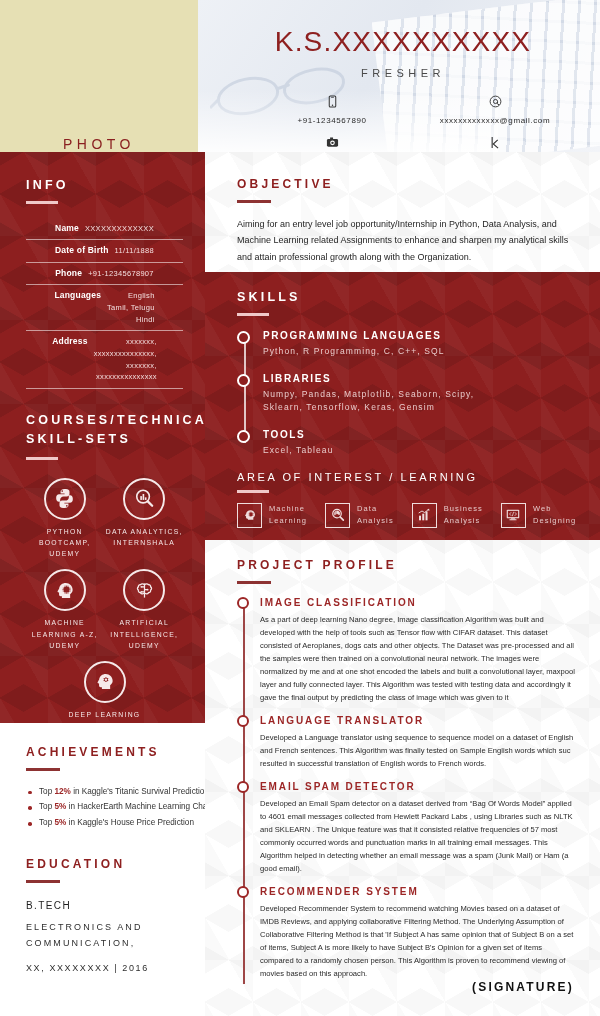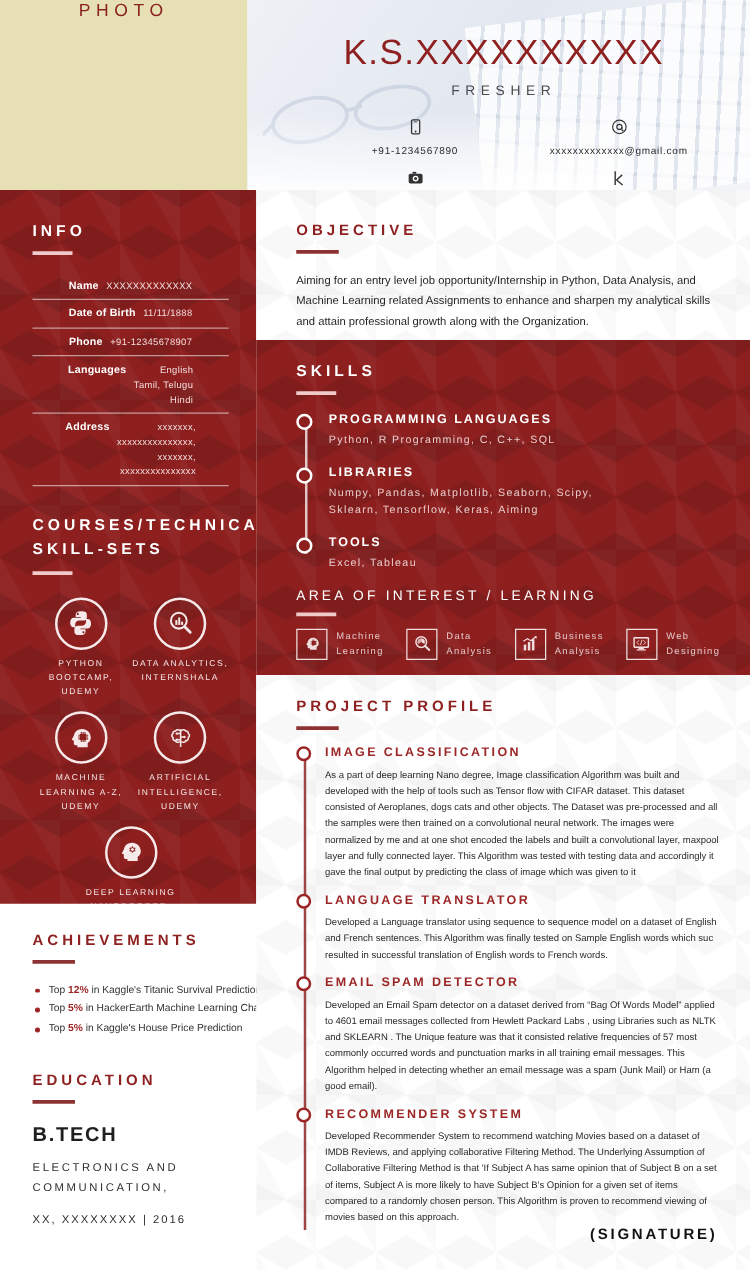--- a/index.html
+++ b/index.html
@@ -32,21 +32,21 @@
       linear-gradient(150deg, rgba(0,0,0,.10) 12%, transparent 12.5%, transparent 87%, rgba(0,0,0,.10) 87.5%, rgba(0,0,0,.10)),
       linear-gradient(60deg, rgba(255,255,255,.035) 25%, transparent 25.5%, transparent 75%, rgba(255,255,255,.035) 75%, rgba(255,255,255,.035));
     background-size: 48px 84px;
     background-position: 0 0, 0 0, 24px 42px, 24px 42px, 0 0;
   }
 
   
   .header { position: absolute; left:0; top:0; width:600px; height:152px; }
   .photo-block {
     position:absolute; left:0; top:0; width:198px; height:152px;
-    background:#e6e0b4; display:flex; align-items:flex-start; justify-content:center;
+    background:#e6e0b4; display:flex; align-items:flex-end; justify-content:center;
   }
   .photo-label {
     color:#8a2020; font-size:14px; letter-spacing:4.5px; font-weight:400;
   }
   .header-right {
     position:absolute; left:198px; top:0; width:402px; height:152px;
     background: linear-gradient(125deg,#eef1f6 0%,#e3e8f0 45%,#f2f4f8 100%);
     overflow:hidden;
   }
   .kb {
@@ -128,21 +128,21 @@
   .ach-list li {
     position:relative; padding-left:13px; font-size:8.2px; color:#333;
     line-height:1.95; white-space:nowrap;
   }
   .ach-list li::before {
     content:""; position:absolute; left:2px; top:7px; width:3.5px; height:3.5px;
     background:#9c2626; border-radius:50%;
   }
   .ach-list b { color:#9c2626; font-weight:700; }
   .edu-title { margin-top:26px; }
-  .degree { font-size:16px; font-weight:700; color:#1f1f1f; letter-spacing:1.4px; margin-top:17px; }
+  .degree { font-size:10px; font-weight:400; color:#1f1f1f; letter-spacing:1.4px; margin-top:17px; }
   .branch { font-size:9px; color:#2e2e2e; letter-spacing:2.1px; line-height:1.75; margin-top:9px; }
   .eduline { font-size:9px; color:#2e2e2e; letter-spacing:1.6px; margin-top:12px; font-weight:500; }
 
   
   .objective { position:absolute; left:205px; top:152px; width:395px; height:120px; background:#fff; overflow:hidden; }
   .obj-inner { position:relative; padding:25px 30px 0 32px; }
   .obj-text { font-size:9px; color:#262626; line-height:1.85; margin-top:1px; }
 
   .skills-block {
     position:absolute; left:205px; top:272px; width:395px; height:268px;
@@ -406,21 +406,21 @@
       <div class="sk-line"></div>
       <div class="sk-item">
         <span class="sk-dot"></span>
         <div class="sk-h">PROGRAMMING LANGUAGES</div>
         <div class="sk-v" style="white-space:pre-line">Python, R Programming, C, C++, SQL</div>
       </div>
       <div class="sk-item">
         <span class="sk-dot"></span>
         <div class="sk-h">LIBRARIES</div>
         <div class="sk-v" style="white-space:pre-line">Numpy, Pandas, Matplotlib, Seaborn, Scipy,
-Sklearn, Tensorflow, Keras, Aiming</div>
+Sklearn, Tensorflow, Keras, Gensim</div>
       </div>
       <div class="sk-item">
         <span class="sk-dot"></span>
         <div class="sk-h">TOOLS</div>
         <div class="sk-v" style="white-space:pre-line">Excel, Tableau</div>
       </div>
     </div>
 
     <div class="aoi">
       <div class="aoi-title">AREA OF INTEREST / LEARNING</div>

